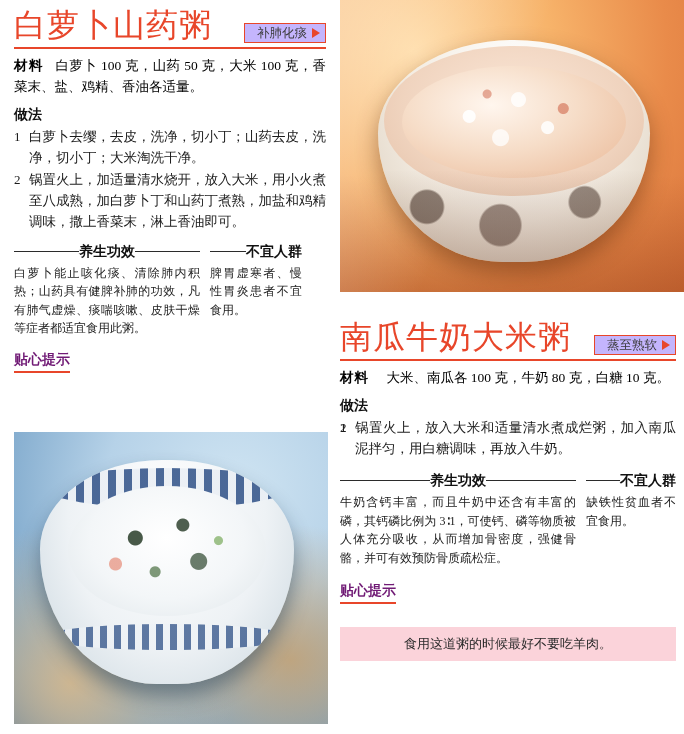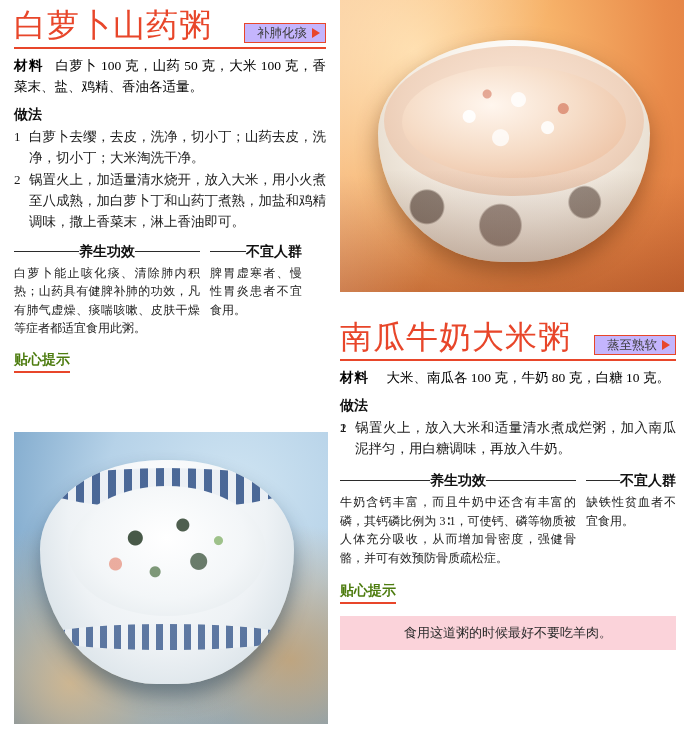--- a/index.html
+++ b/index.html
@@ -102,21 +102,21 @@
   }
   .center-head .ttl {
     font-size: 14px;
     font-weight: bold;
     color: #111;
     white-space: nowrap;
   }
   .tips-h {
     font-size: 14px;
     font-weight: bold;
-    color: #4d7c0f;
+    color: #701a75;
     padding-bottom: 2px;
     border-bottom: 2px solid #e8462a;
     display: inline-block;
   }
   .tips-box {
     background: #fbd3da;
     color: #2c2c2c;
     font-size: 13px;
     text-align: center;
     padding: 7px 6px;
@@ -393,17 +393,17 @@
         <div class="center-head">
           <span class="bar"></span>
           <span class="ttl">不宜人群</span>
         </div>
         <div class="body-t">缺铁性贫血者不宜食用。</div>
       </div>
     </div>
 
     <div style="margin-top:14px;">
       <div class="tips-h">贴心提示</div>
-      <div class="tips-box" style="margin-top:12px;">食用这道粥的时候最好不要吃羊肉。</div>
+      <div class="tips-box" style="margin-top:23px;">食用这道粥的时候最好不要吃羊肉。</div>
     </div>
   </div>
 
 </div>
 
 </body></html>

